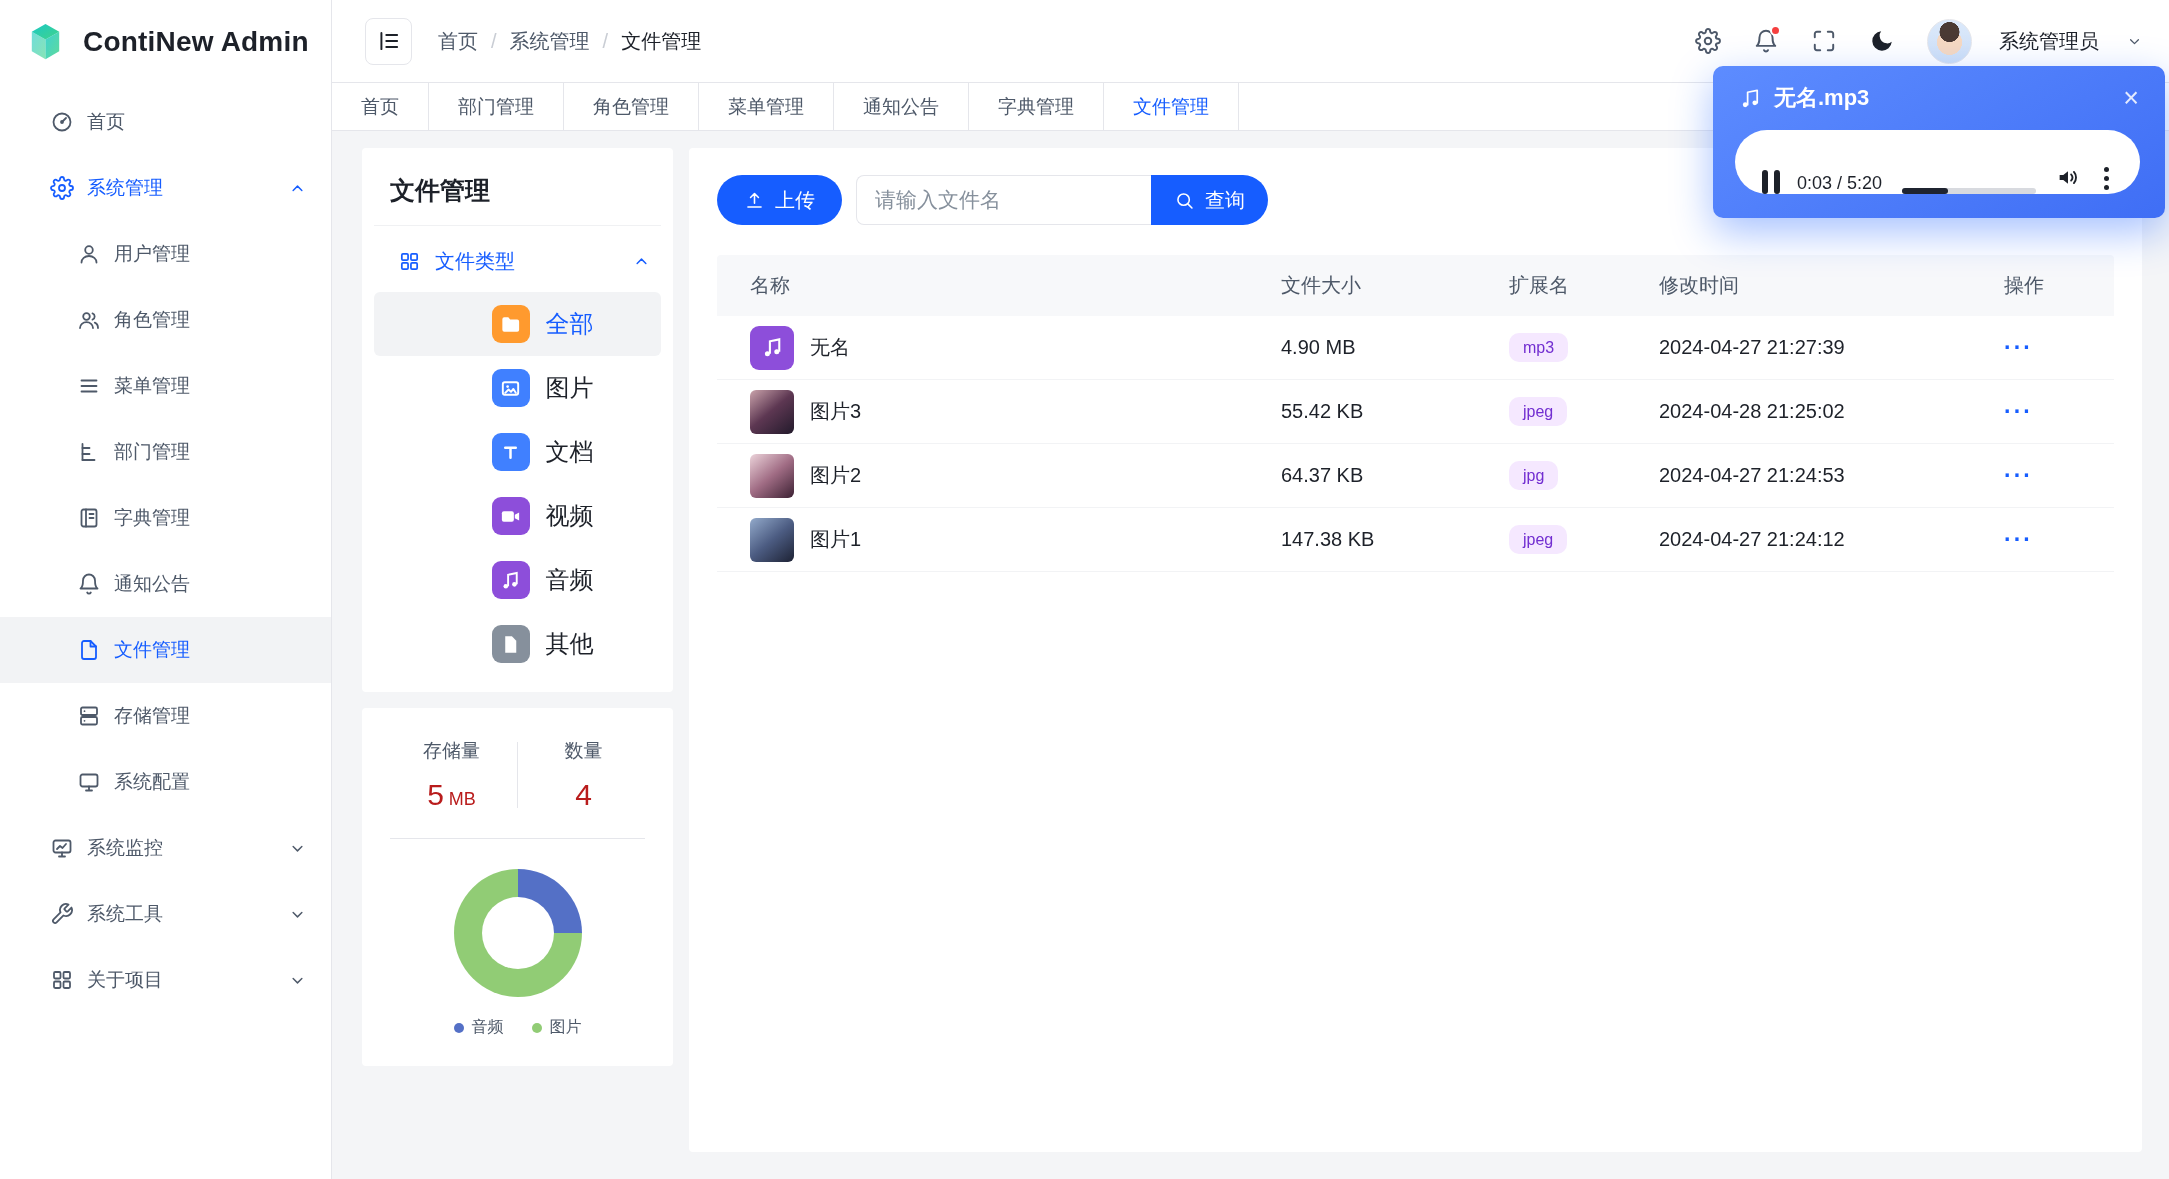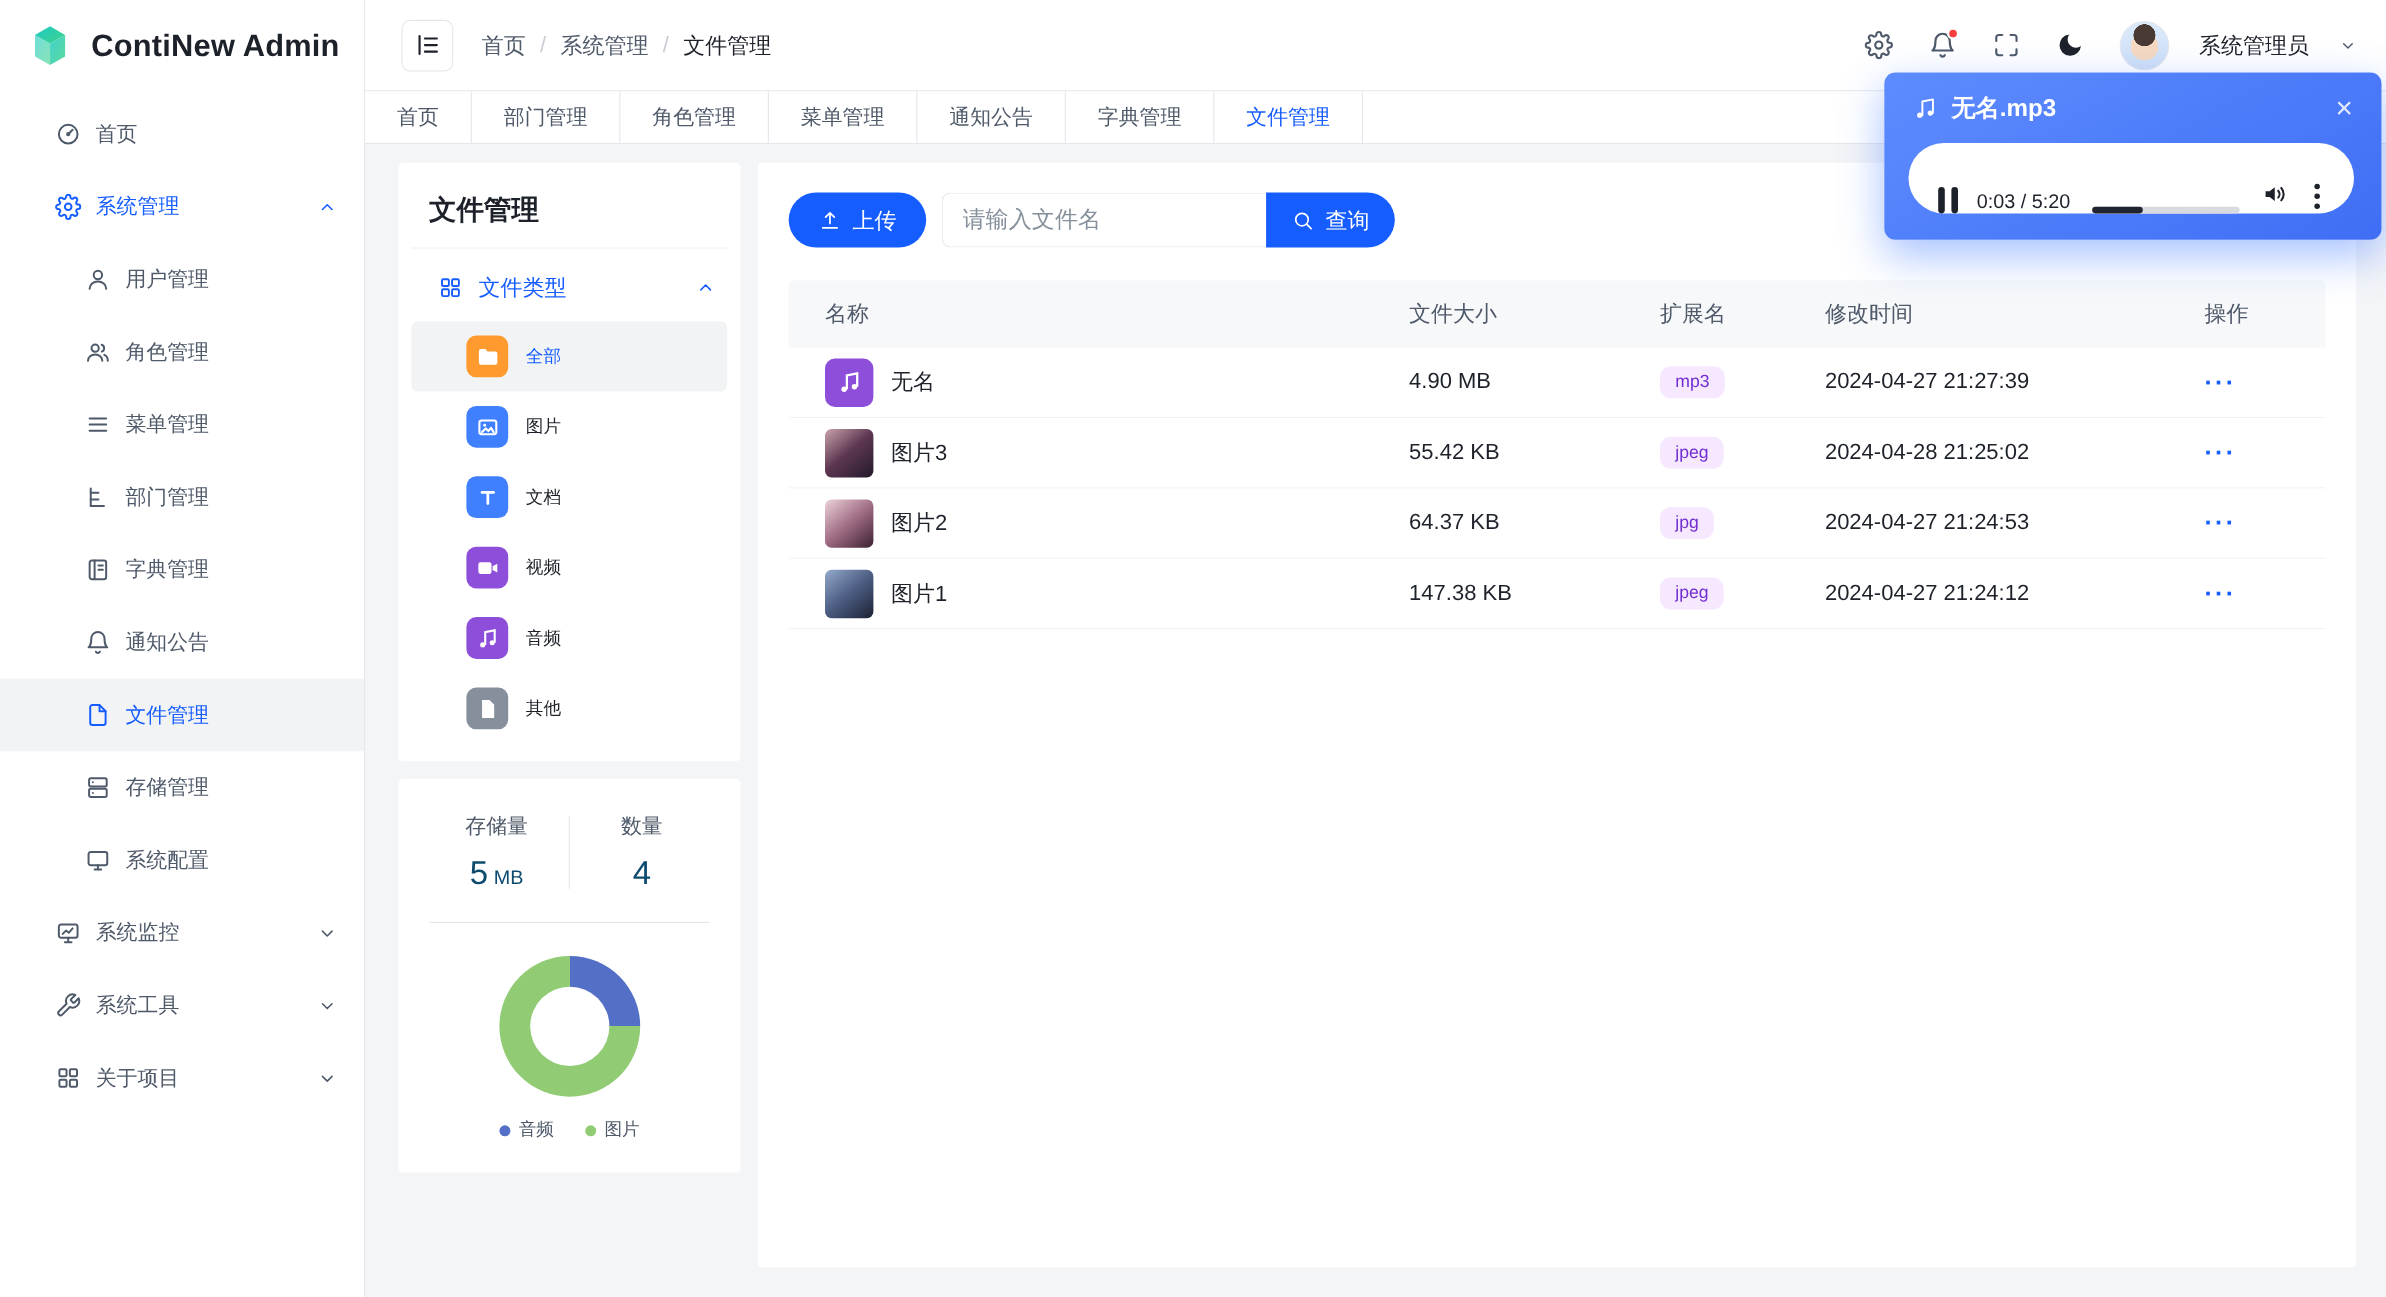--- a/index.html
+++ b/index.html
@@ -61,30 +61,30 @@
   .content{flex:1;display:flex;gap:16px;padding:17px 27px 27px 30px;overflow:hidden;}
   .card{background:#fff;border-radius:4px;}
   .left-panel{width:311px;min-width:311px;display:flex;flex-direction:column;gap:16px;}
 
   .panel-card{padding:26px 0 16px;}
   .panel-title{font-size:25px;font-weight:700;margin:0 0 18px 28px;color:#1d2129;}
   .panel-divider{height:1px;background:#f0f1f3;margin:0 12px;}
   .tree-parent{height:62px;display:flex;align-items:center;gap:14px;padding:0 22px 0 36px;color:#165dff;font-size:20px;cursor:pointer;margin-top:4px;}
   .tree-parent .icn{color:#165dff;width:23px;height:23px;}
   .tree-parent .chev{margin-left:auto;width:19px;height:19px;}
-  .type-item{height:64px;margin:0 12px;border-radius:6px;display:flex;align-items:center;gap:16px;padding-left:50px;font-size:16px;color:#1d2129;cursor:pointer;}
+  .type-item{height:64px;margin:0 12px;border-radius:6px;display:flex;align-items:center;gap:16px;padding-left:50px;font-size:24px;color:#1d2129;cursor:pointer;justify-content:center;}
   .type-item.active{background:#f2f3f5;color:#165dff;}
   .type-badge{width:38px;height:38px;border-radius:9px;display:flex;align-items:center;justify-content:center;flex:none;}
   .type-badge svg{width:23px;height:23px;display:block;}
 
   .stats-card{padding:30px 24px 28px;}
   .stats-row{display:flex;align-items:stretch;}
   .stat{flex:1;text-align:center;}
   .stat-label{font-size:19px;color:#4e5969;margin-bottom:14px;}
-  .stat-value{color:#0c4a6e;font-size:30px;font-weight:500;}
+  .stat-value{color:#b91c1c;font-size:30px;font-weight:500;}
   .stat-unit{font-size:18px;margin-left:5px;font-weight:400;}
   .v-div{width:1px;background:#e5e6eb;margin:4px 0;}
   .h-div{height:1px;background:#e5e6eb;margin:26px 4px 0;}
   .donut-wrap{display:flex;flex-direction:column;align-items:center;margin-top:30px;}
   .donut{width:128px;height:128px;border-radius:50%;position:relative;}
   .donut::after{content:"";position:absolute;inset:28px;background:#fff;border-radius:50%;}
   .legend{display:flex;gap:28px;margin-top:20px;font-size:16px;color:#4e5969;}
   .legend-item{display:flex;align-items:center;gap:8px;cursor:pointer;}
   .legend-dot{width:10px;height:10px;border-radius:50%;flex:none;}
 

